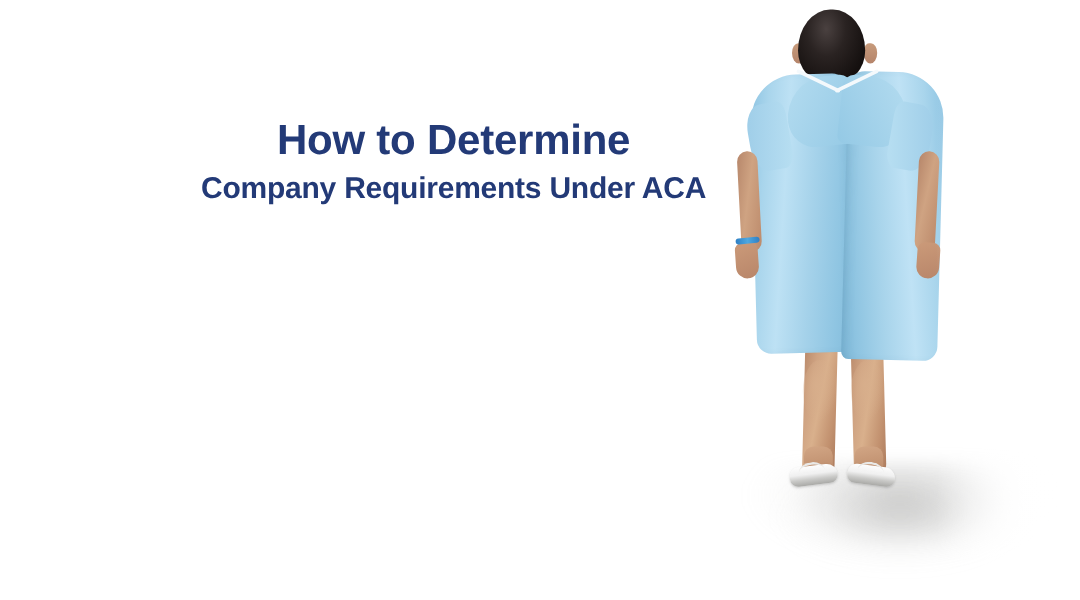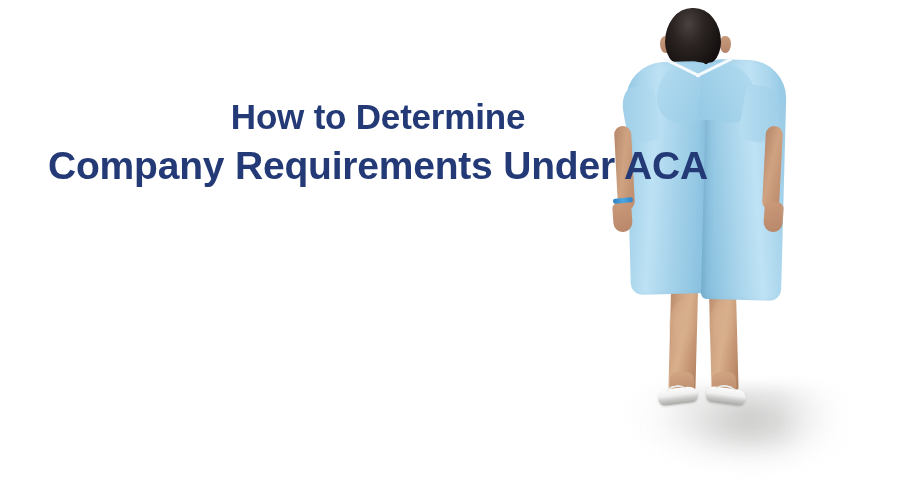--- a/index.html
+++ b/index.html
@@ -33,21 +33,21 @@
   }
   .headline .line {
     display: block;
     color: #233A77;
     font-family: "Liberation Sans", sans-serif;
     font-weight: bold;
     font-size: 35px;
     white-space: nowrap;
   }
   .headline .line-2 {
-    font-size: 39px;
+    font-size: 25px;
     margin-top: 6px;
   }
 
   
   .photo {
     position: absolute;
     right: 0;
     top: 0;
     width: 300px;
     height: 500px;

